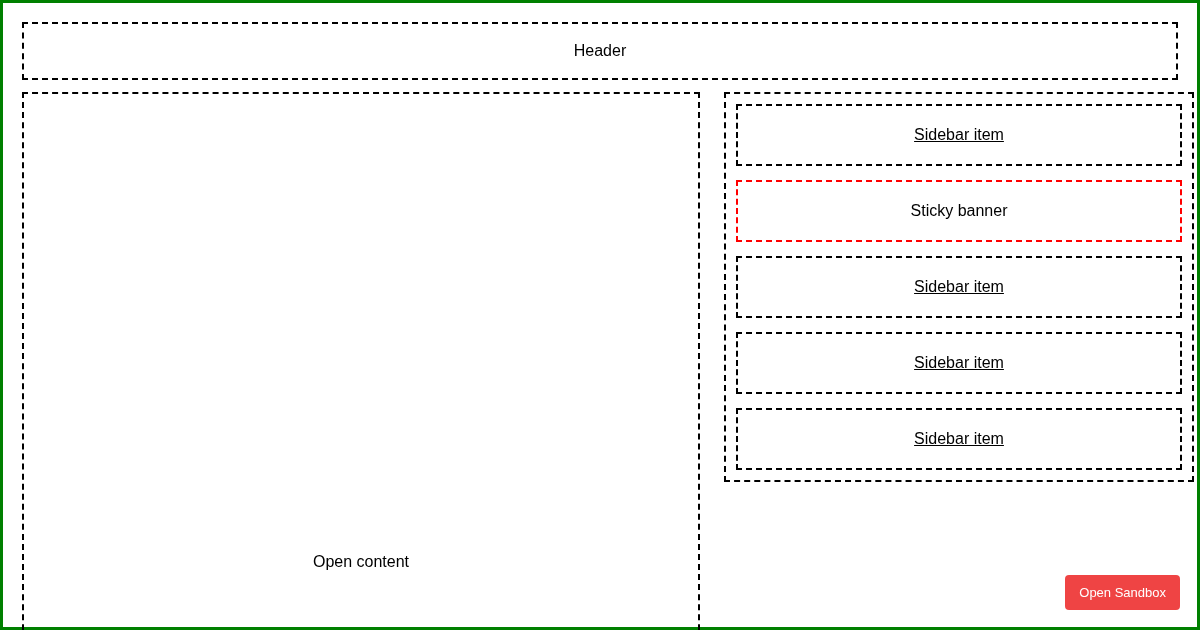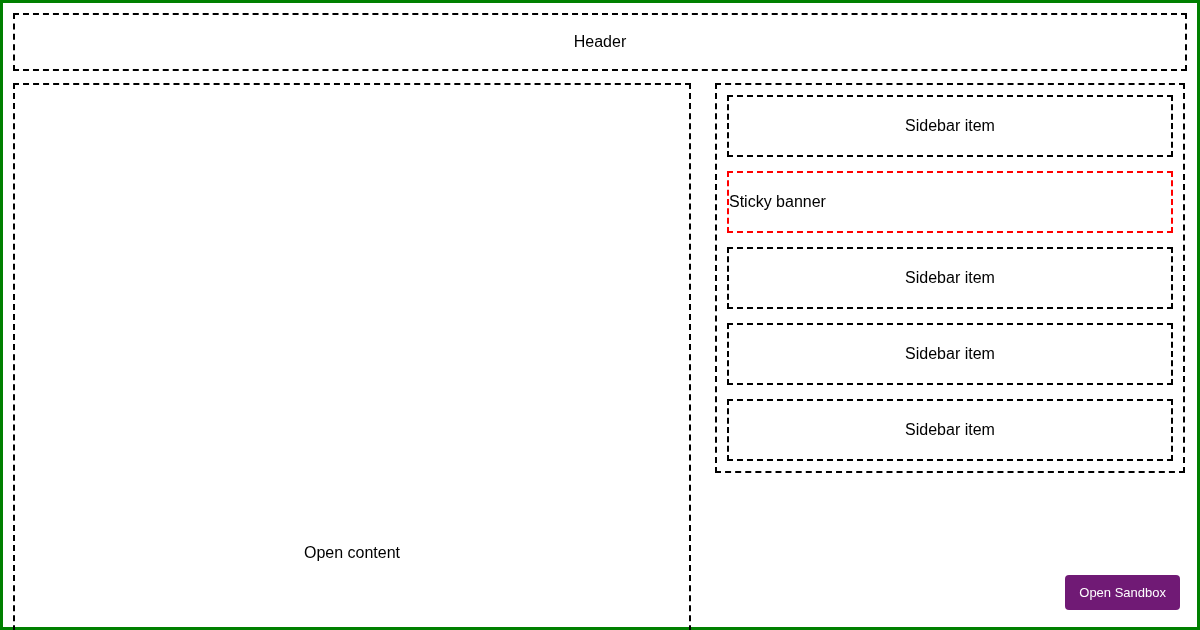--- a/index.html
+++ b/index.html
@@ -17,21 +17,21 @@
       position: relative;
       overflow: hidden;
     }
     .outer-frame {
       position: absolute;
       top: 0;
       left: 0;
       width: 1200px;
       height: 630px;
       border: 3px solid #008000;
-      padding: 10px;
+      padding: 19px;
     }
     .header {
       width: 100%;
       height: 58px;
       border: 2px dashed #000;
       display: flex;
       align-items: center;
       justify-content: center;
       margin-bottom: 12px;
     }
@@ -56,33 +56,34 @@
       flex-direction: column;
       gap: 14px;
       height: fit-content;
     }
     .sidebar-item {
       border: 2px dashed #000;
       height: 62px;
       display: flex;
       align-items: center;
       justify-content: center;
+      text-decoration: underline;
     }
     .sticky-banner {
       border: 2px dashed #ff0000;
       height: 62px;
       display: flex;
       align-items: center;
-      justify-content: flex-start;
+      justify-content: center;
     }
     .open-sandbox-btn {
       position: absolute;
       bottom: 20px;
       right: 20px;
-      background: #701a75;
+      background: #ef4444;
       color: #fff;
       border: none;
       border-radius: 4px;
       padding: 10px 14px;
       font-size: 13px;
       cursor: pointer;
       font-family: inherit;
     }
   </style>
 </head>

